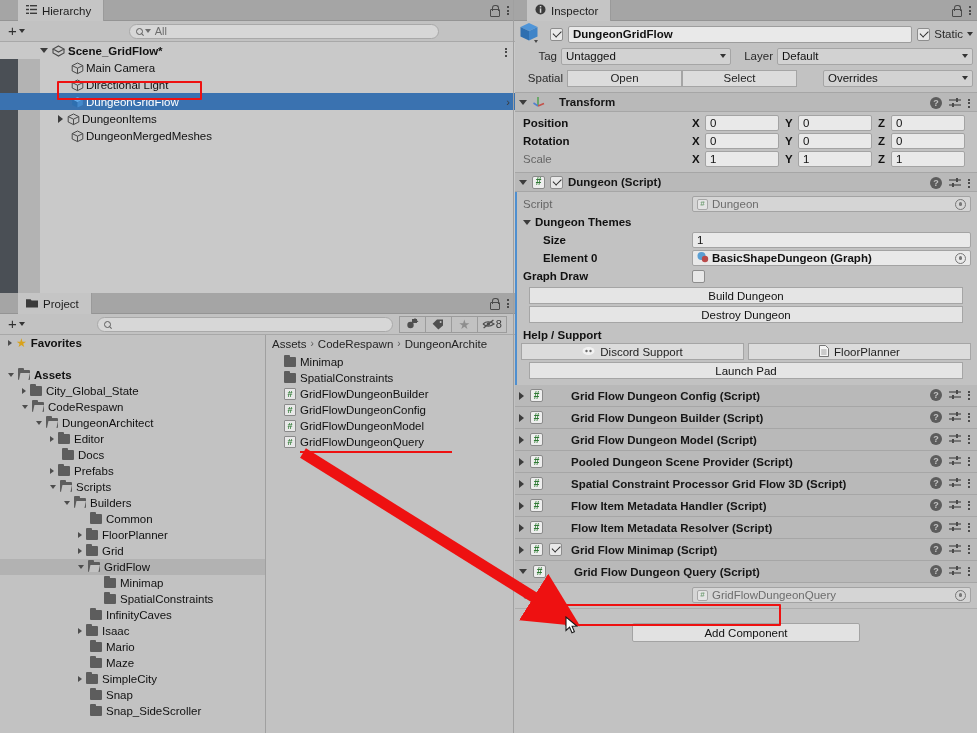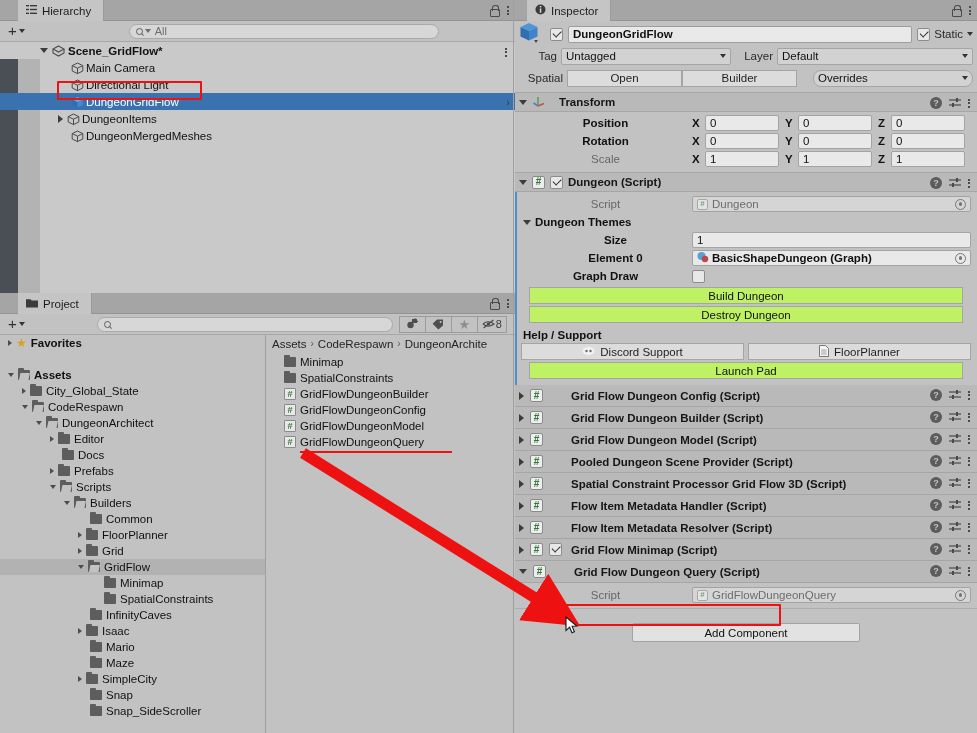--- a/index.html
+++ b/index.html
@@ -162,36 +162,36 @@
   .comp-title { font-weight:bold; font-size:11.5px; color:#161616; }
   .comp-right { position:absolute; right:5px; top:0; height:20px; display:flex;align-items:center;gap:7px;}
   .helpicon {
     width:12px;height:12px;border-radius:50%;background:#5c5c5c;color:#c2c2c2;
     display:flex;align-items:center;justify-content:center;font-size:9px;font-weight:bold;
   }
   .preseticon { width:12px;height:12px; position:relative;}
   .comp-body { background:#c2c2c2; padding: 2px 0 4px 0; position:relative;}
   .accentbar { position:absolute; left:0; top:0; width:2px; height:100%; background:#4e8fd0;}
   .frow { display:flex; align-items:center; height:18px; padding: 0 6px 0 8px; gap:4px; }
-  .flabel { width:165px; font-size:11.5px; flex:none;text-align:center; }
+  .flabel { width:165px; font-size:11.5px; flex:none; }
   .flabel.bold { font-weight:bold; }
   .flabel.dim { color:#666; }
   .fieldbox {
     flex:1; height:16px; background:#e9e9e9; border:1px solid #a3a3a3; border-radius:2px;
     display:flex; align-items:center; padding:0 4px; font-size:11.5px;
   }
   .fieldbox.obj { background:#d5d5d5; color:#6d6d6d; justify-content:space-between; }
   .objdot { width:11px;height:11px;border-radius:50%;border:1.3px solid #777; position:relative; flex:none;}
   .objdot::after{content:"";position:absolute;left:2.8px;top:2.8px;width:3.4px;height:3.4px;border-radius:50%;background:#777;}
   .vec3 { display:flex; flex:1; gap:0; align-items:center; }
   .vax { font-weight:bold; font-size:11.5px; width:13px; flex:none; }
   .vbox { flex:1; height:16px; background:#e9e9e9;border:1px solid #a3a3a3;border-radius:2px;
           display:flex;align-items:center;padding:0 4px;font-size:11.5px; margin-right:6px;}
   .wide-btn {
-    margin: 2px 14px; height:17px; background:#bef264; border:1px solid #a5a5a5;
+    margin: 2px 14px; height:17px; background:#e5e5e5; border:1px solid #a5a5a5;
     display:flex;align-items:center;justify-content:center;font-size:11.5px;
   }
   .sec-label { padding: 4px 0 2px 8px; font-weight:bold; font-size:11.5px;}
   .two-btn { display:flex; gap:4px; margin: 0 6px; }
   .two-btn .btn { flex:1; gap:5px; }
   .collapsed-header {
     height:22px; background:#b9b9b9; border-bottom:1px solid #a6a6a6;
     display:flex;align-items:center;gap:6px;padding:0 4px;position:relative;
   }
   .csmall {
@@ -636,23 +636,23 @@
             <span>Default</span>
             <span class="caret-d"></span>
           </span>
         </div>
         <div class="gohead-row2">
           <span class="lbl" style="width:44px;text-align:right;">Spatial</span>
           <span class="btn" style="width:115px;">
             <span>Open</span>
           </span>
           <span class="btn" style="width:115px;margin-left:-4px;">
-            <span>Builder</span>
-          </span>
-          <span class="dd" style="flex:1;margin-left:12px;border-radius:8px;">
+            <span>Select</span>
+          </span>
+          <span class="dd" style="flex:1;margin-left:22px;">
             <span>Overrides</span>
             <span class="caret-d"></span>
           </span>
         </div>
       </div>
 
       <div class="comp-header">
         <span class="tri-down"></span>
         <span>
           <svg width="14" height="13" viewBox="0 0 14 13">

